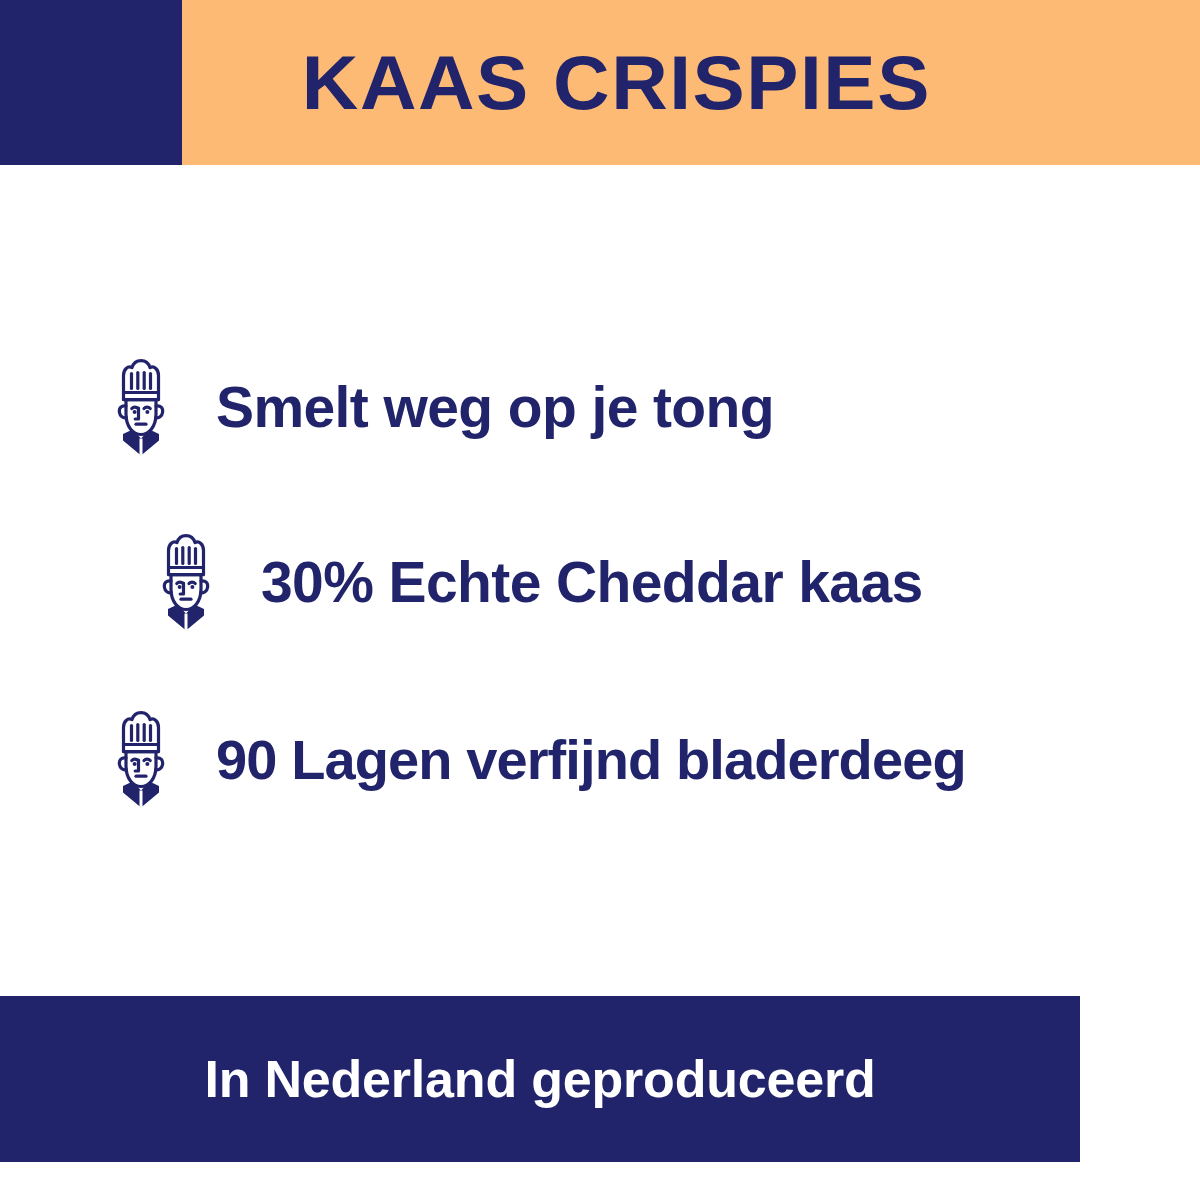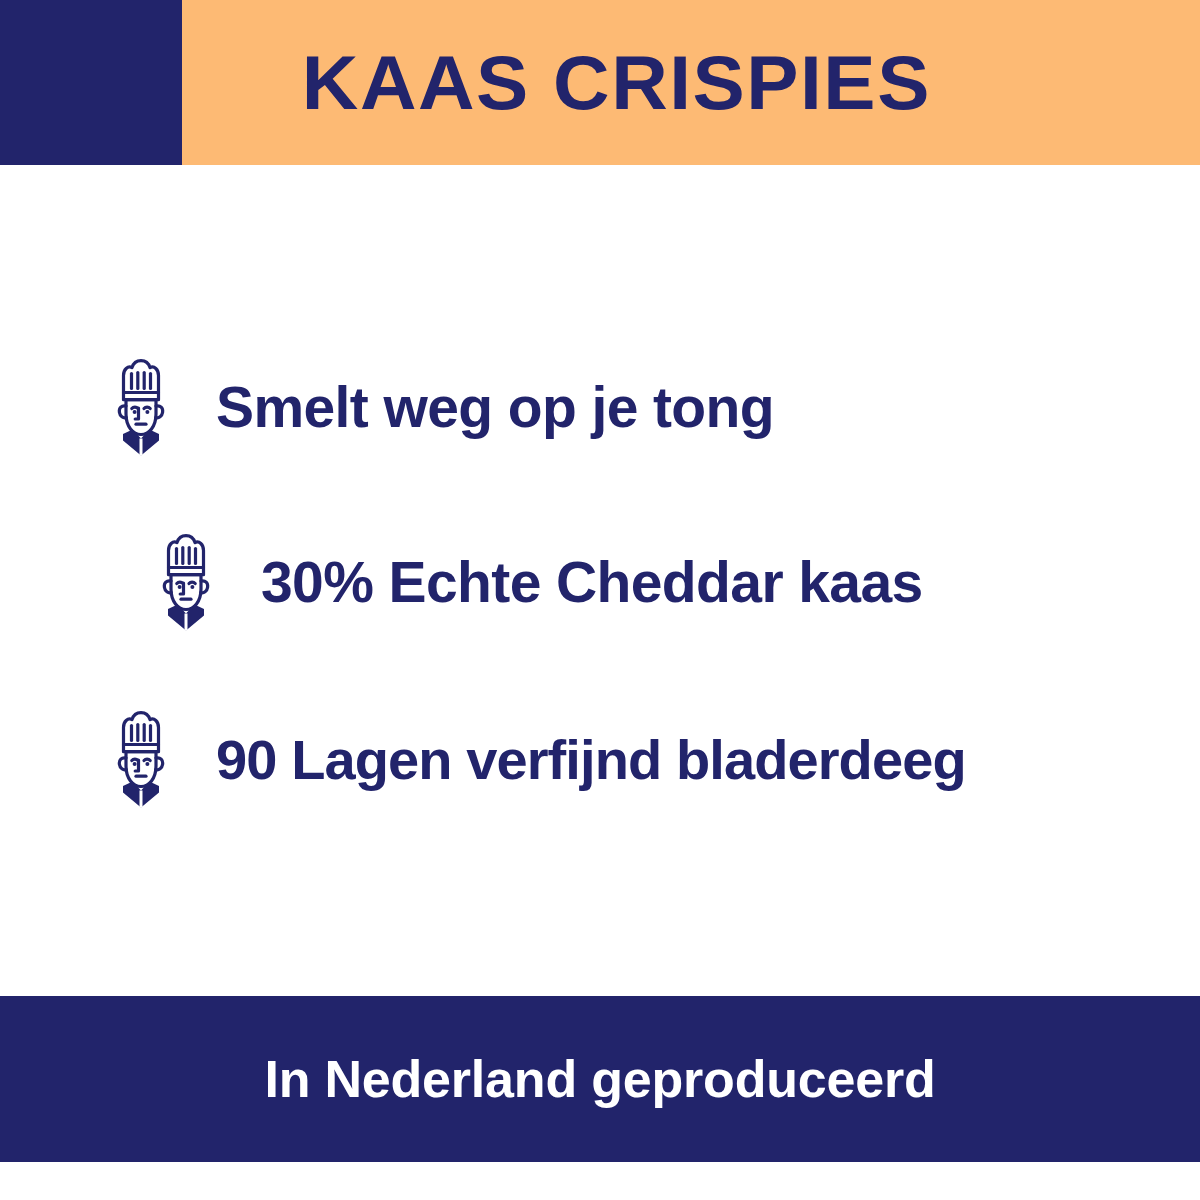--- a/index.html
+++ b/index.html
@@ -112,21 +112,21 @@
   .feature-row.row-2 .feature-text {
     font-size: 56px;
     letter-spacing: -0.9px;
   }
 
   
   .footer {
     position: absolute;
     left: 0;
     top: 996px;
-    width: 1200px;
+    width: 1080px;
     height: 166px;
     background: #22246b;
     display: flex;
     align-items: center;
     justify-content: center;
   }
 
   .footer-text {
     color: #ffffff;
     font-family: "Liberation Sans", sans-serif;

